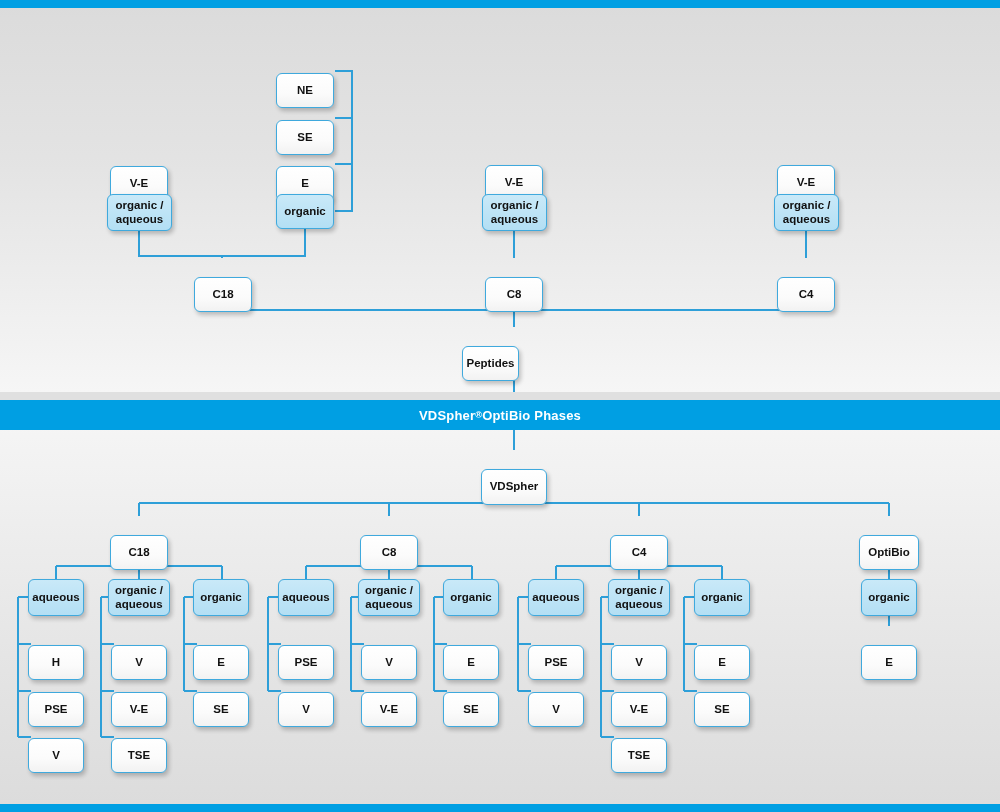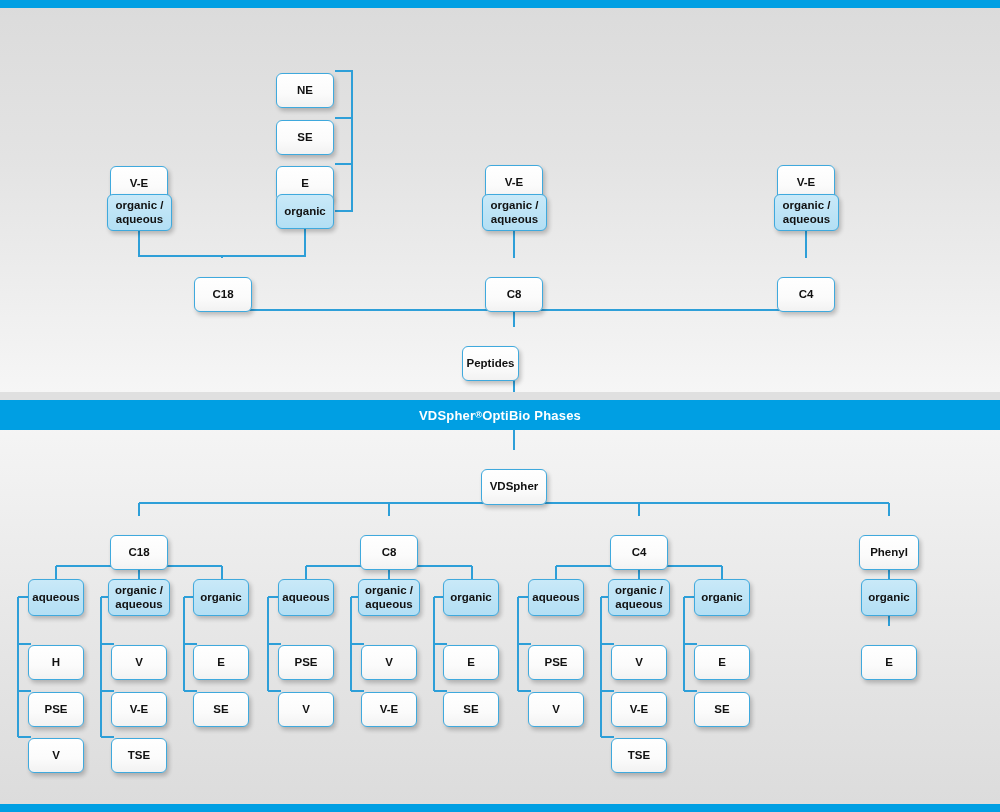--- a/index.html
+++ b/index.html
@@ -256,19 +256,19 @@
   <div class="node blue" style="left:608px; top:579px; width:62px; height:37px;">organic /
 aqueous</div>
   <div class="node white" style="left:611px; top:626px; width:56px; height:35px;">V</div>
   <div class="node white" style="left:611px; top:673px; width:56px; height:35px;">V-E</div>
   <div class="node white" style="left:611px; top:719px; width:56px; height:35px;">TSE</div>
 
   <div class="node blue" style="left:694px; top:579px; width:56px; height:37px;">organic</div>
   <div class="node white" style="left:694px; top:626px; width:56px; height:35px;">E</div>
   <div class="node white" style="left:694px; top:673px; width:56px; height:35px;">SE</div>
 
-  <div class="node white" style="left:859px; top:516px; width:60px; height:35px;">Phenyl</div>
+  <div class="node white" style="left:859px; top:516px; width:60px; height:35px;">OptiBio</div>
   <div class="node blue" style="left:861px; top:579px; width:56px; height:37px;">organic</div>
   <div class="node white" style="left:861px; top:626px; width:56px; height:35px;">E</div>
 
   <div id="bar-top"></div>
   <div id="bar-bottom"></div>
 </div>
 
 </body></html>

